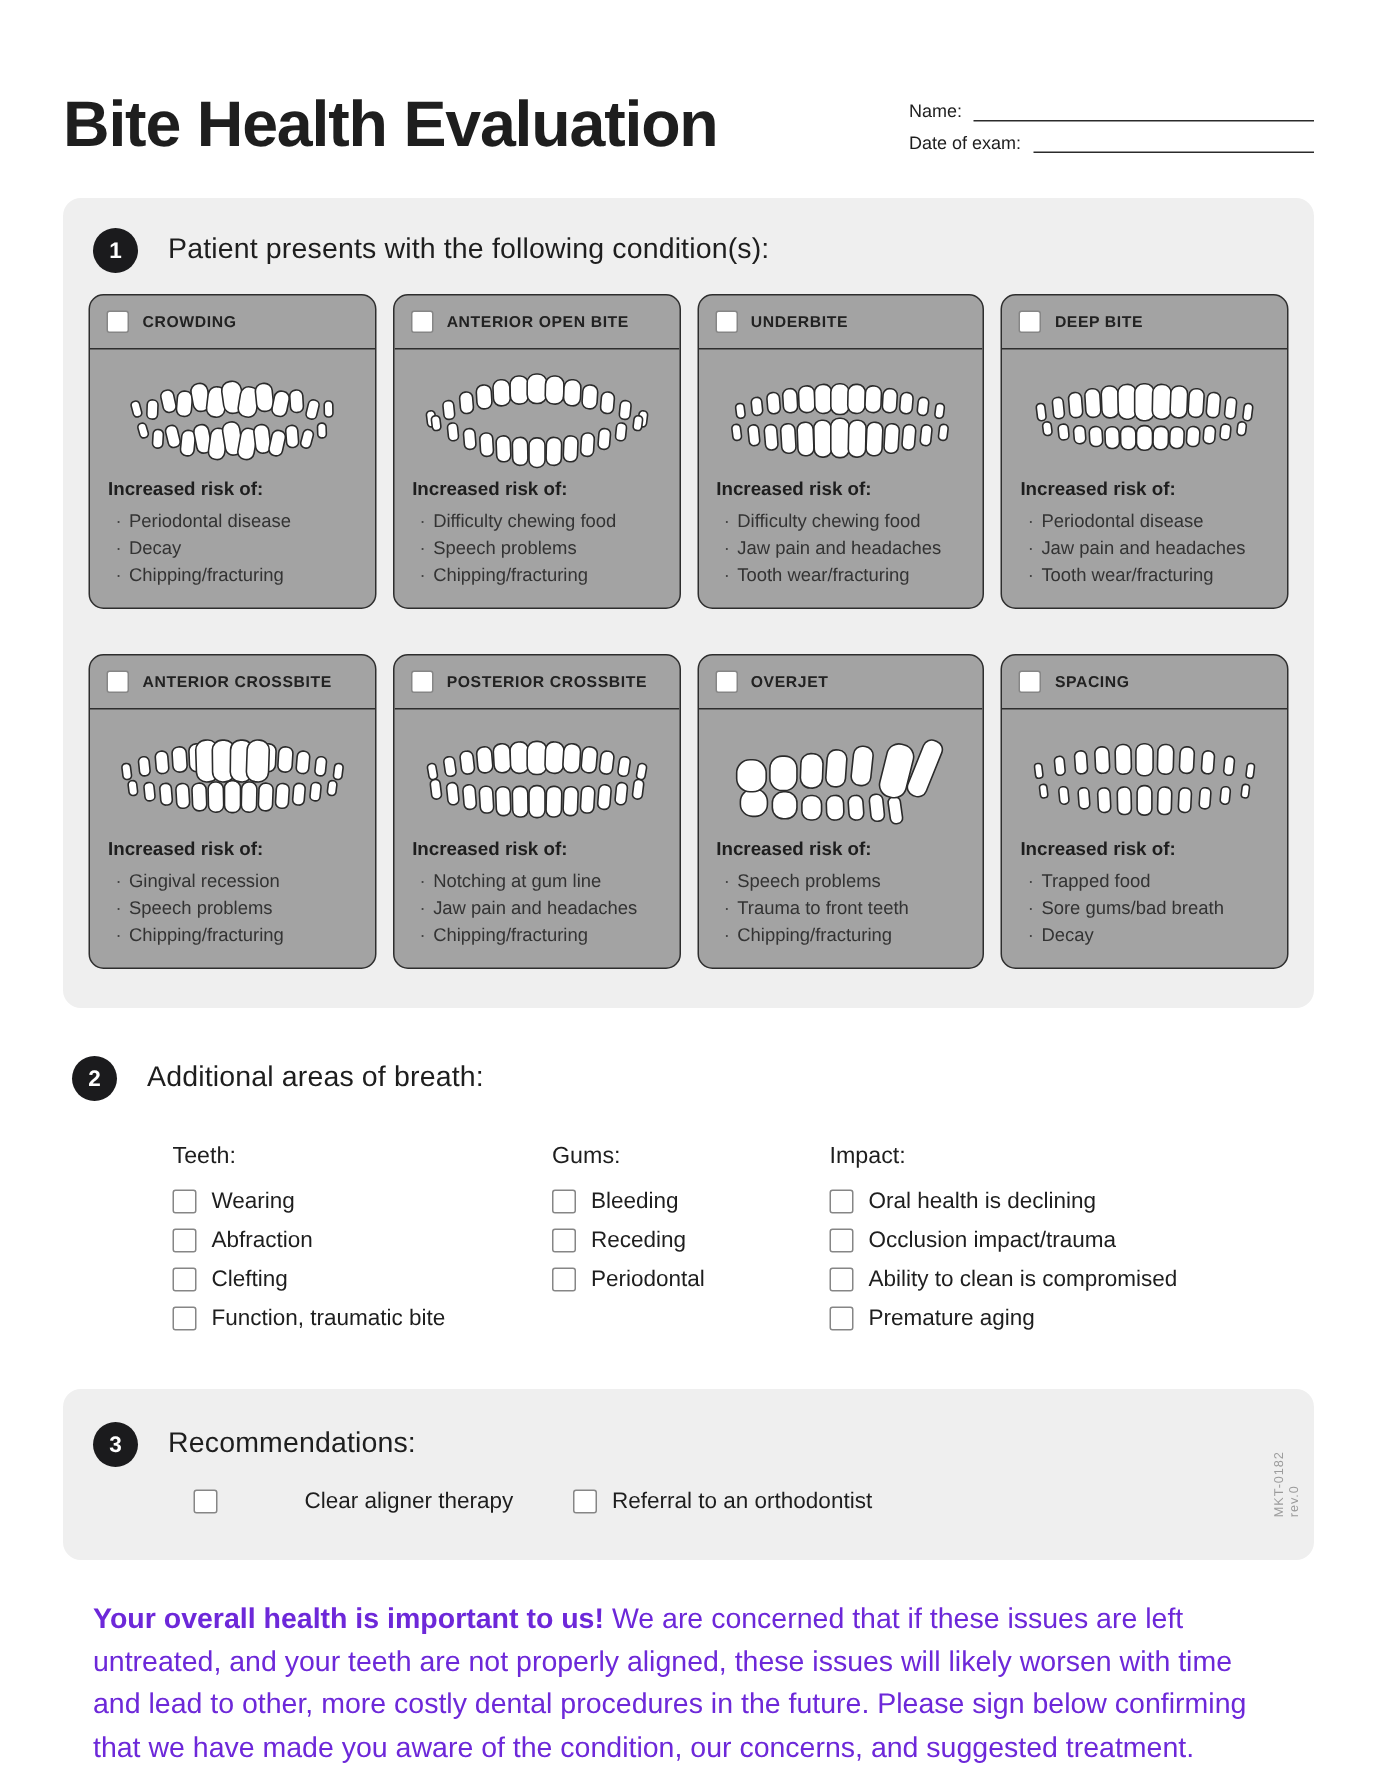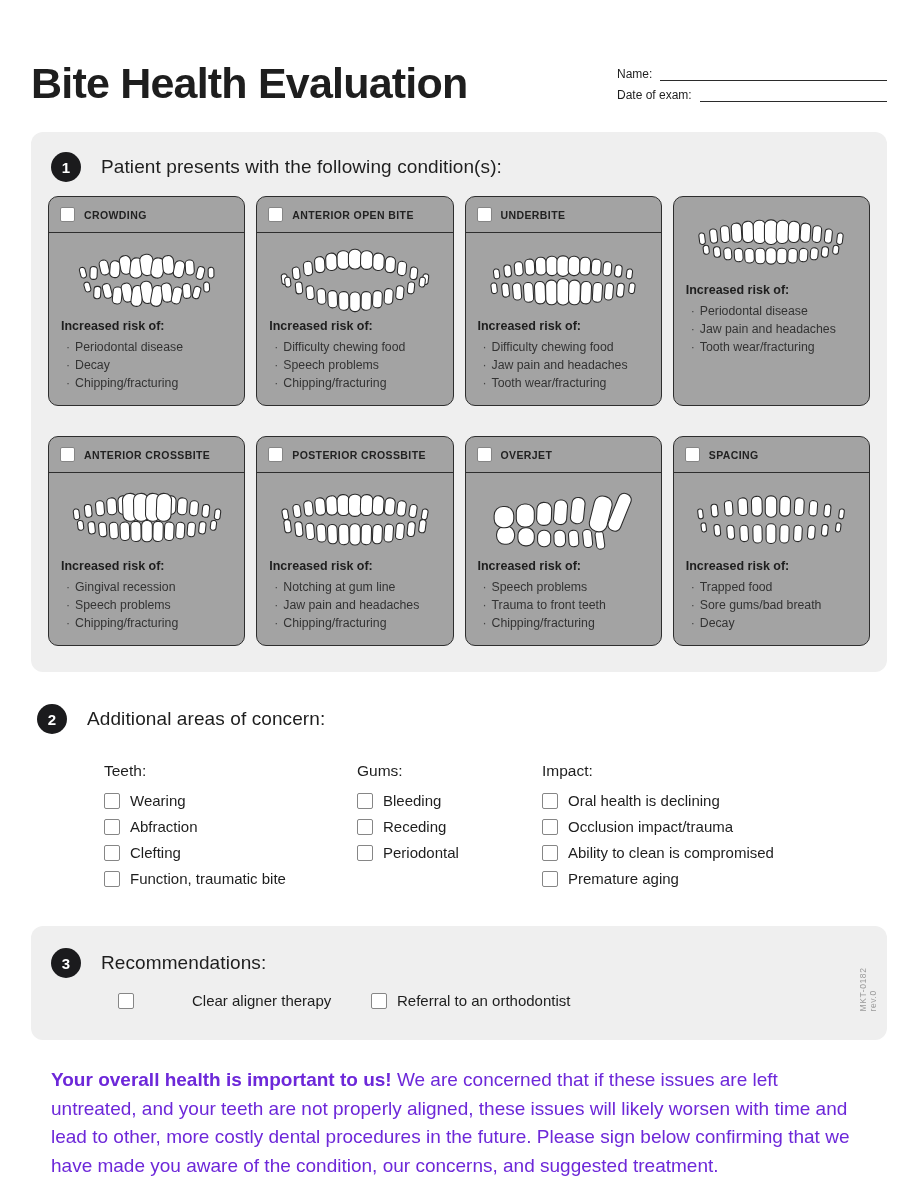--- a/index.html
+++ b/index.html
@@ -1,18 +1,18 @@
 <!DOCTYPE html>
 <html><head>
 <meta charset="utf-8">
 <style>
   * { margin:0; padding:0; box-sizing:border-box; }
   html,body { background:#fff; }
   body { font-family:"Liberation Sans", sans-serif; color:#1e1e1e; }
-  .page { width:918px; height:1188px; margin:0 auto; background:#fff; padding:52px 31px 0; position:relative; }
+  .page { width:918px; height:1188px; margin:0 auto; background:#fff; padding:52px 42px 0; position:relative; }
 
   
   .doc-header { display:flex; align-items:flex-start; justify-content:space-between; }
   .doc-title { font-size:43px; font-weight:700; letter-spacing:-0.8px; line-height:1.1; padding-top:8px; }
   .name-block { width:270px; padding-top:14px; }
   .field-row { display:flex; align-items:flex-end; margin-bottom:6px; font-size:12px; }
   .field-row .flabel { white-space:nowrap; margin-right:8px; font-weight:500; }
   .fill-line { flex:1; border-bottom:1.2px solid #2b2b2b; height:15px; }
 
   
@@ -231,20 +231,24 @@
                 <span>Jaw pain and headaches</span>
               </div>
               <div class="risk-item">
                 <span class="dot">·</span>
                 <span>Tooth wear/fracturing</span>
               </div>
             </div>
     </div>
   </div>
         <div class="card">
+    <div class="card-head">
+      <span class="cbx"></span>
+      <span class="card-title">DEEP BITE</span>
+    </div>
     <svg class="teeth" viewBox="0 0 200 90">
             <rect x="-3.5" y="-5.5" width="7.0" height="11.0" rx="3.1" transform="translate(21.0 54.5) rotate(-7.0)" fill="#fff" stroke="#2b2b2b" stroke-width="1.3"></rect>
             <rect x="-4.1" y="-6.4" width="8.2" height="12.8" rx="3.7" transform="translate(34.2 57.2) rotate(-5.8)" fill="#fff" stroke="#2b2b2b" stroke-width="1.3"></rect>
             <rect x="-4.7" y="-7.3" width="9.4" height="14.6" rx="4.2" transform="translate(47.3 59.4) rotate(-4.7)" fill="#fff" stroke="#2b2b2b" stroke-width="1.3"></rect>
             <rect x="-5.2" y="-8.1" width="10.5" height="16.2" rx="4.7" transform="translate(60.5 60.9) rotate(-3.5)" fill="#fff" stroke="#2b2b2b" stroke-width="1.3"></rect>
             <rect x="-5.7" y="-8.9" width="11.5" height="17.7" rx="5.2" transform="translate(73.7 61.8) rotate(-2.3)" fill="#fff" stroke="#2b2b2b" stroke-width="1.3"></rect>
             <rect x="-6.2" y="-9.5" width="12.4" height="19.0" rx="5.6" transform="translate(86.8 62.1) rotate(-1.2)" fill="#fff" stroke="#2b2b2b" stroke-width="1.3"></rect>
             <rect x="-6.5" y="-10.0" width="13.0" height="20.0" rx="5.9" transform="translate(100.0 62.0) rotate(0.0)" fill="#fff" stroke="#2b2b2b" stroke-width="1.3"></rect>
             <rect x="-6.2" y="-9.5" width="12.4" height="19.0" rx="5.6" transform="translate(113.2 62.1) rotate(1.2)" fill="#fff" stroke="#2b2b2b" stroke-width="1.3"></rect>
             <rect x="-5.7" y="-8.9" width="11.5" height="17.7" rx="5.2" transform="translate(126.3 61.8) rotate(2.3)" fill="#fff" stroke="#2b2b2b" stroke-width="1.3"></rect>
@@ -472,21 +476,21 @@
               </div>
             </div>
     </div>
   </div>
       </div>
   </div>
 
   <div class="section2">
     <div class="sec-head">
       <span class="badge">2</span>
-      <span class="sec-title">Additional areas of concern:</span>
+      <span class="sec-title">Additional areas of breath:</span>
     </div>
     <div class="groups">
         <div class="group">
     <div class="group-label">Teeth:</div>
     <div class="group-items">
             <div class="check-item">
     <span class="cbx"></span>
     <span class="check-label">Wearing</span>
   </div>
             <div class="check-item">

